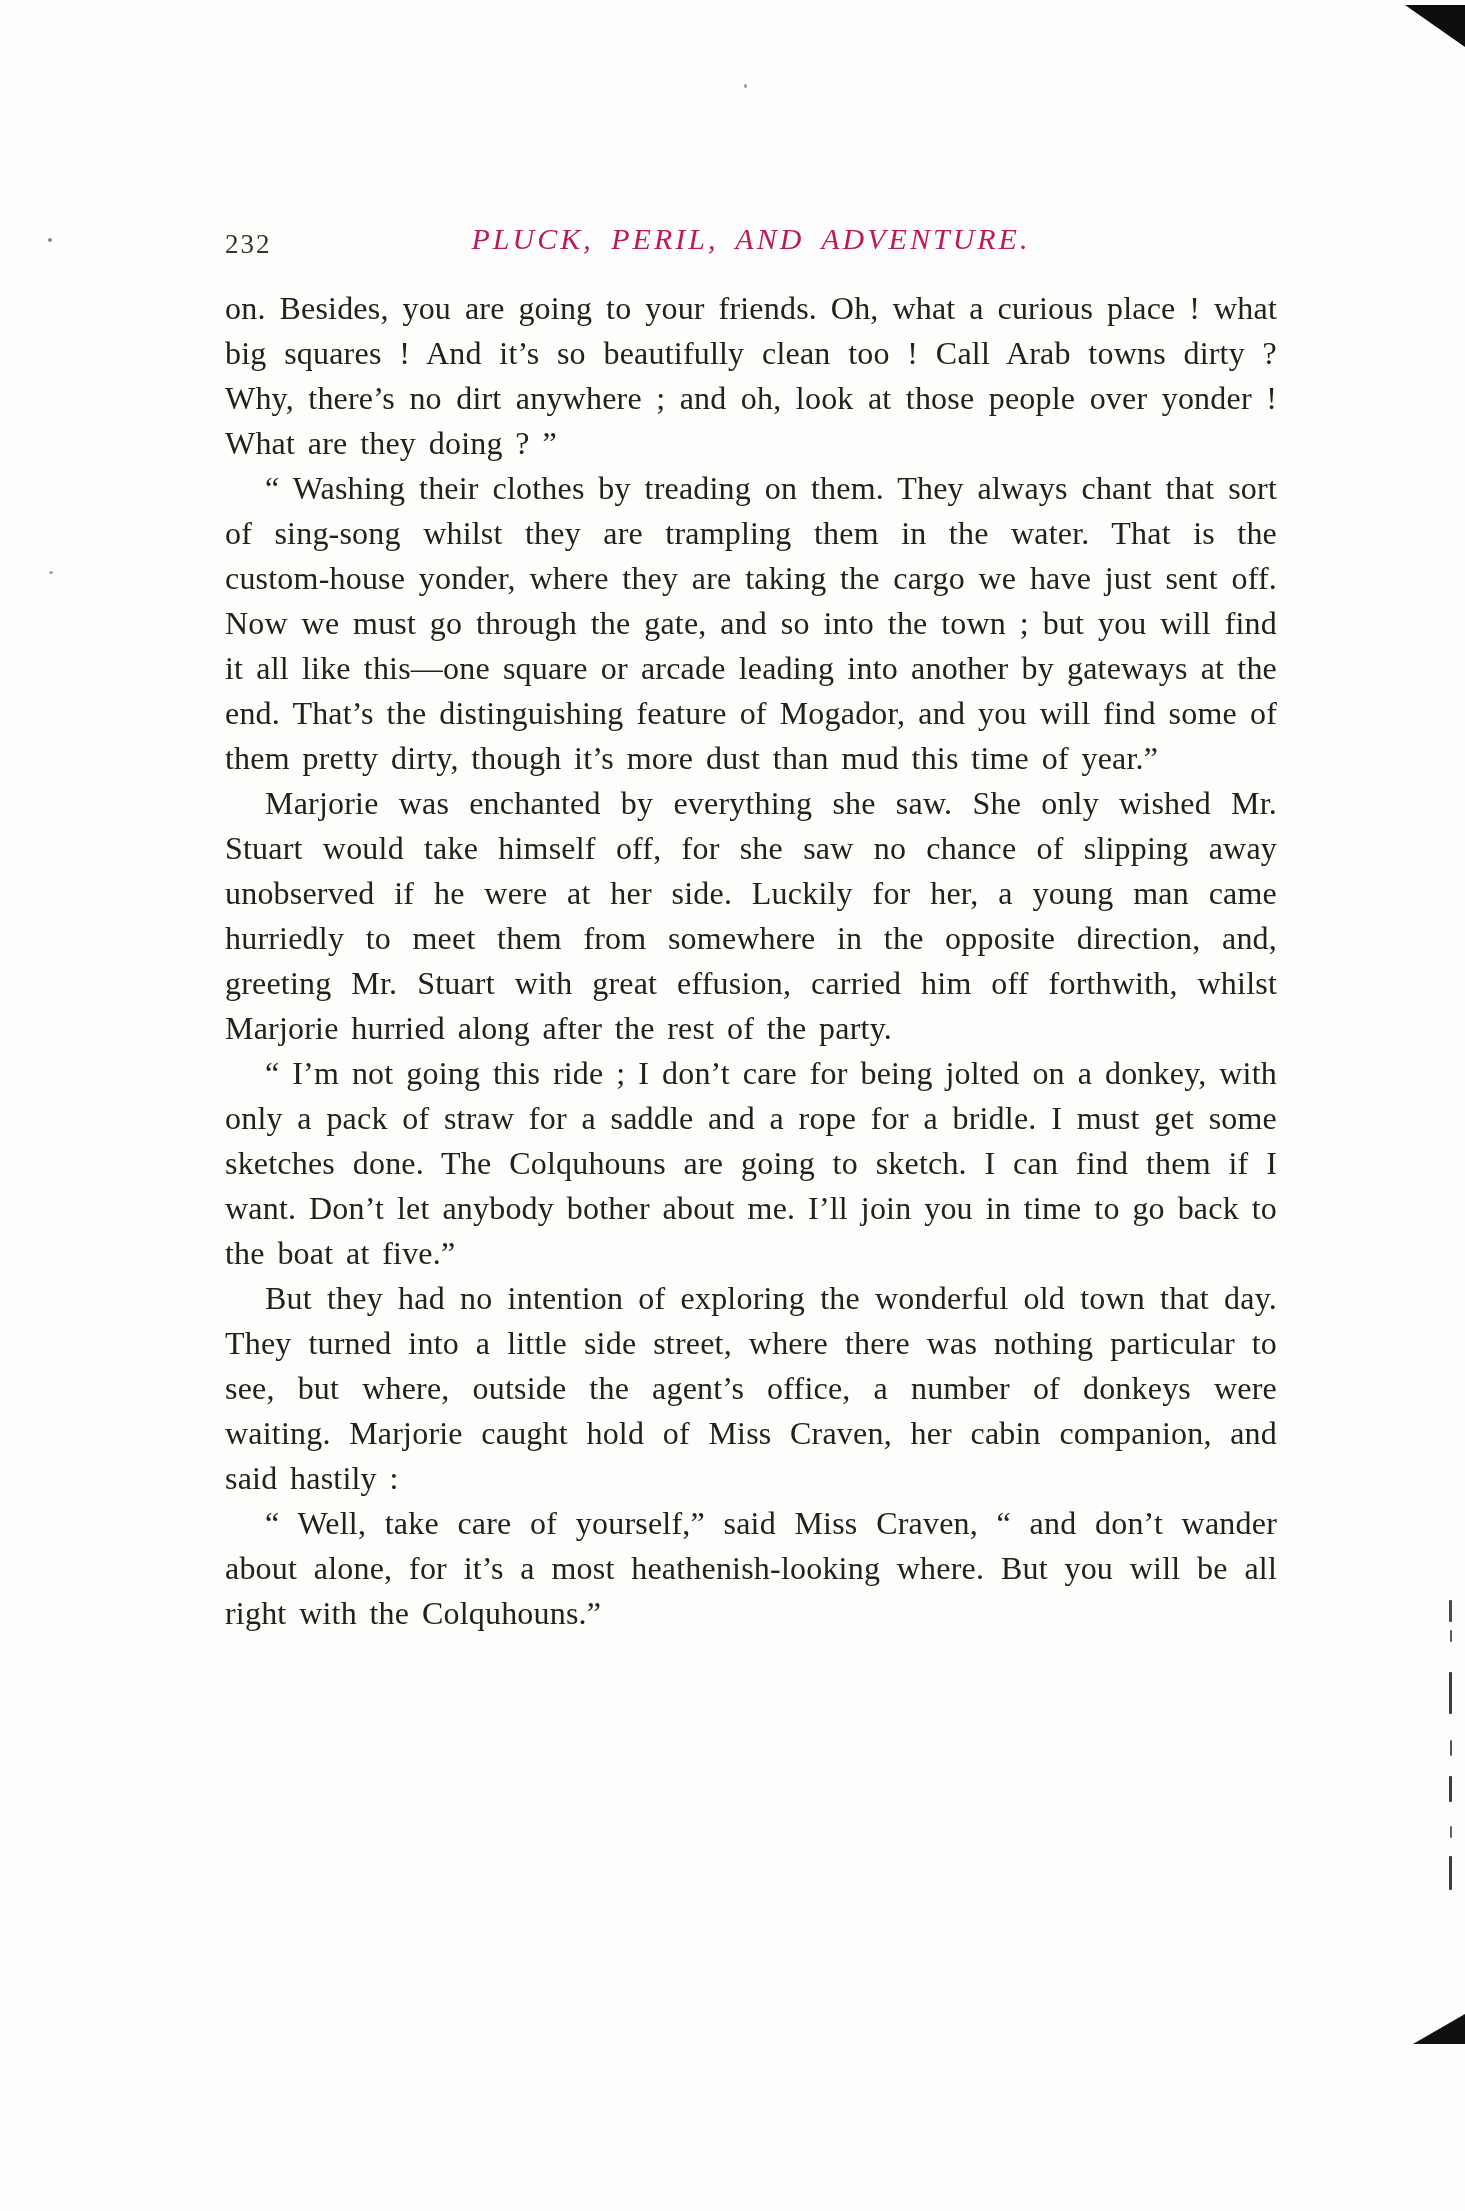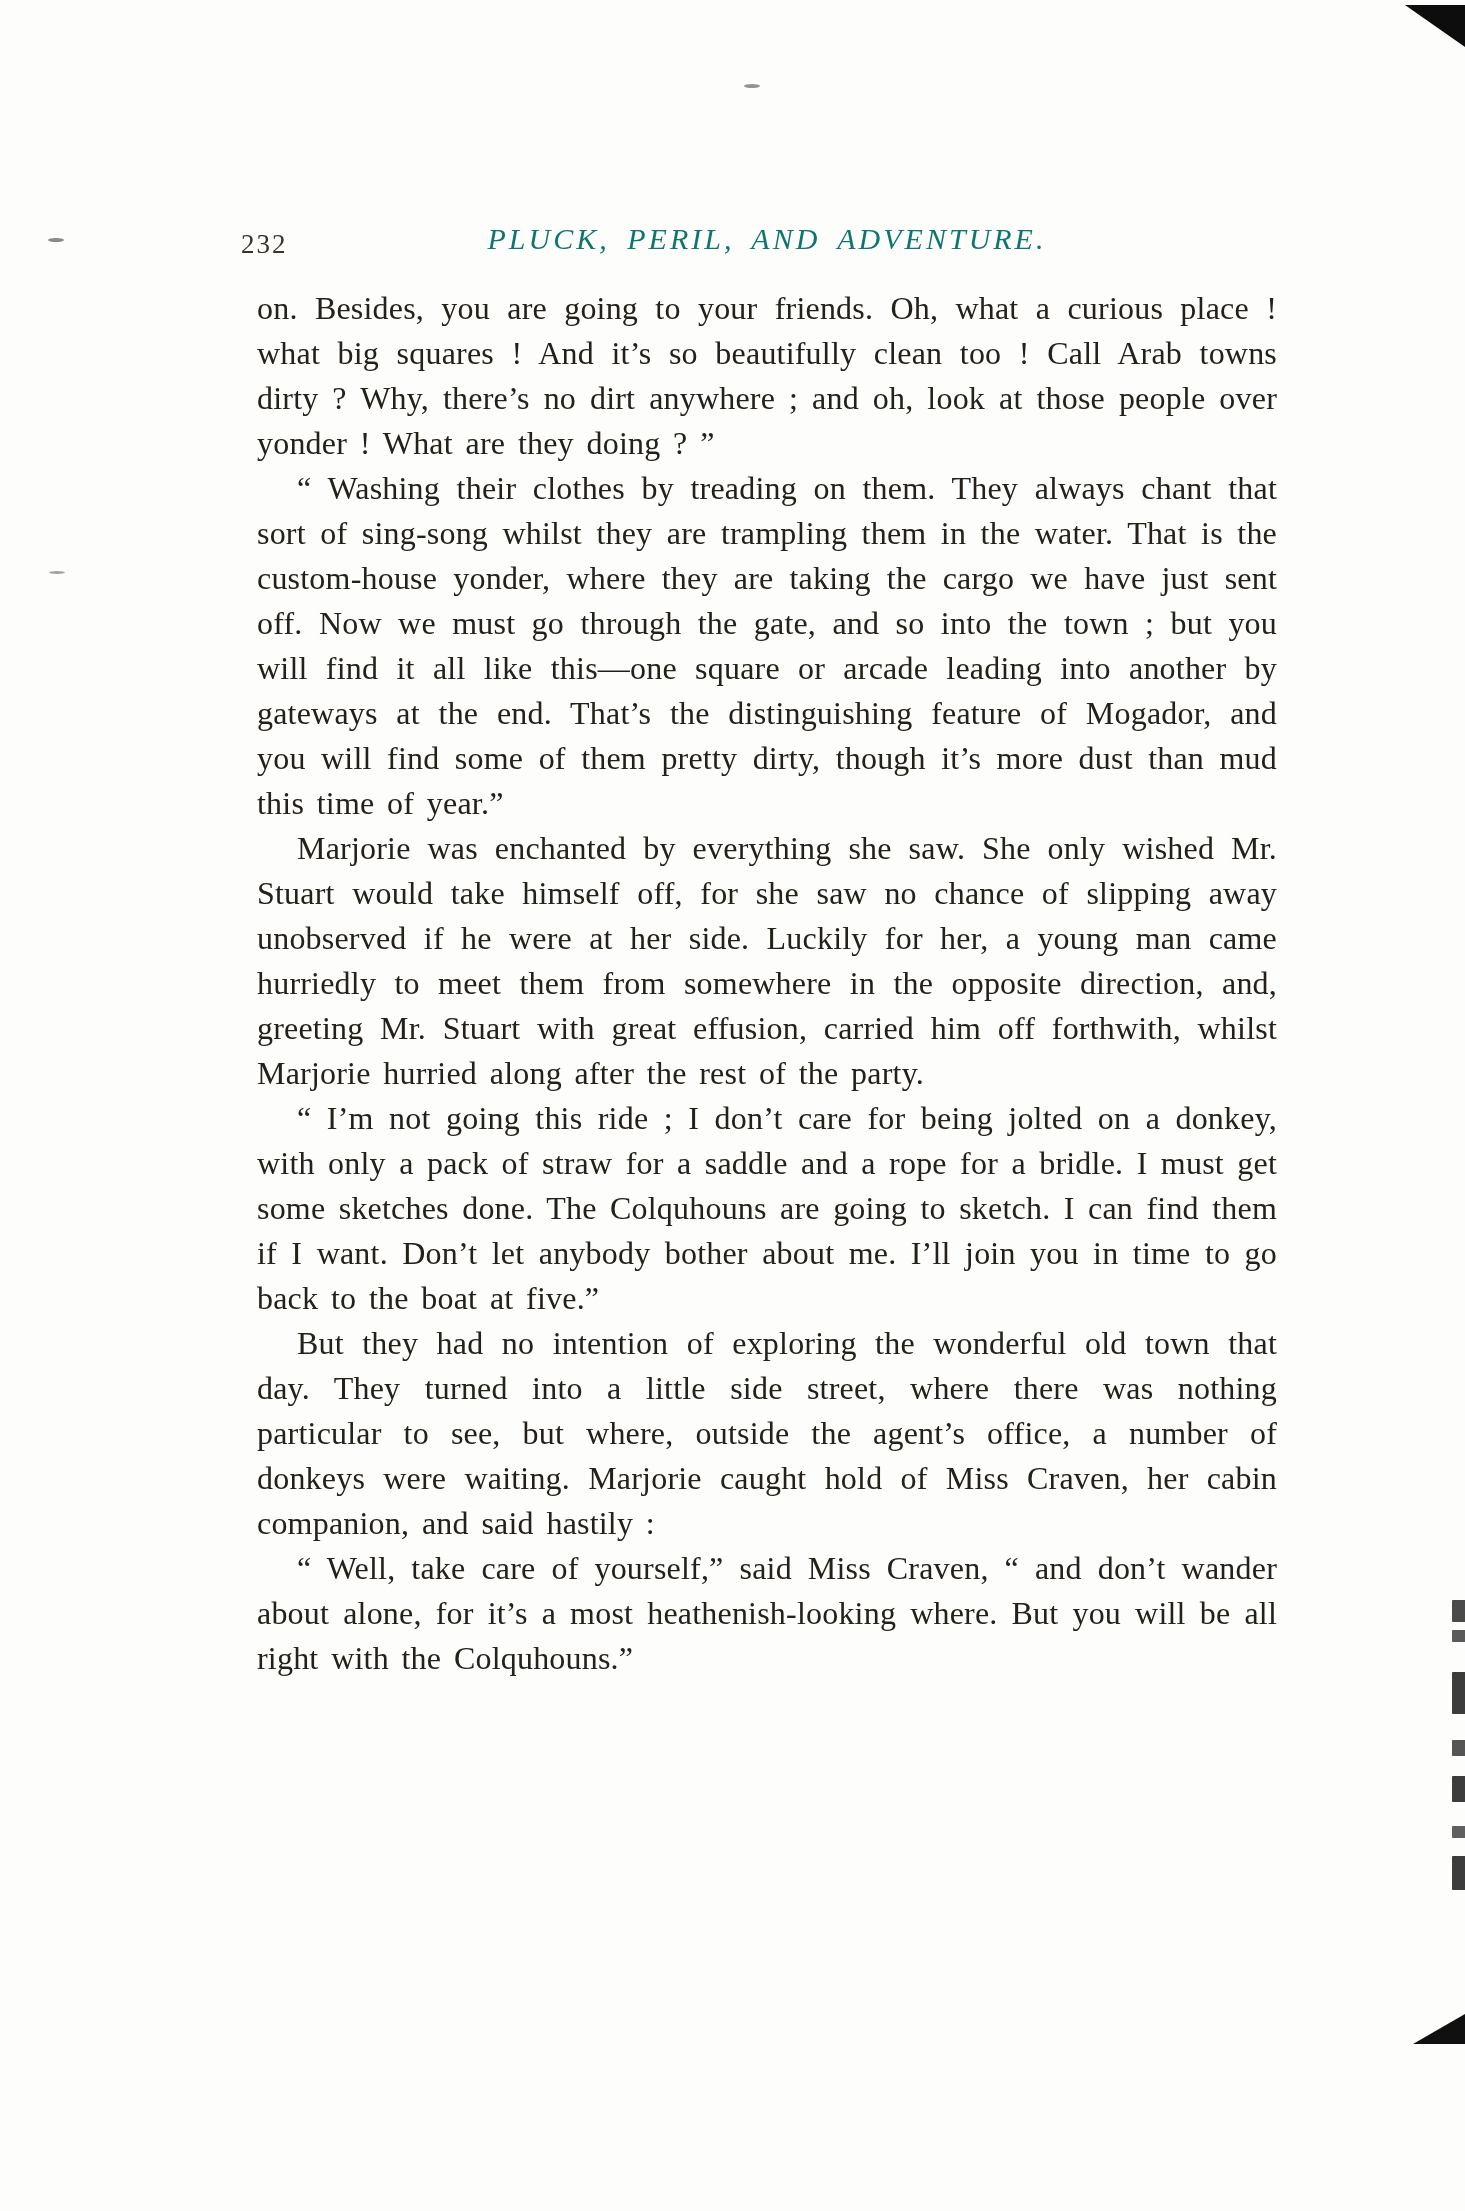--- a/index.html
+++ b/index.html
@@ -1,15 +1,15 @@
 <!DOCTYPE html>
 <html style="--paper: #fdfdfb; --ink: #24201a;"><head>
 <meta charset="utf-8">
 <style>
-  * { box-sizing: border-box; padding-left: 16px; }
+  * { box-sizing: border-box; }
   html, body { margin: 0; padding: 0; }
   body { background: #ffffff; }
 
   .page {
     position: relative;
     width: 1465px;
     height: 2211px;
     margin: 0 auto;
     background: var(--paper, #fdfdfb);
     overflow: hidden;
@@ -33,21 +33,21 @@
     letter-spacing: 2px;
     color: #39332c;
   }
   .running-title {
     display: block;
     text-align: center;
     font-style: italic;
     font-size: 30px;
     letter-spacing: 3px;
     word-spacing: 7px;
-    color: #0f766e;
+    color: #be185d;
     white-space: nowrap;
   }
 
   
   .text-block {
     position: absolute;
     top: 286px;
     left: 225px;
     width: 1052px;
     font-size: 32px;

